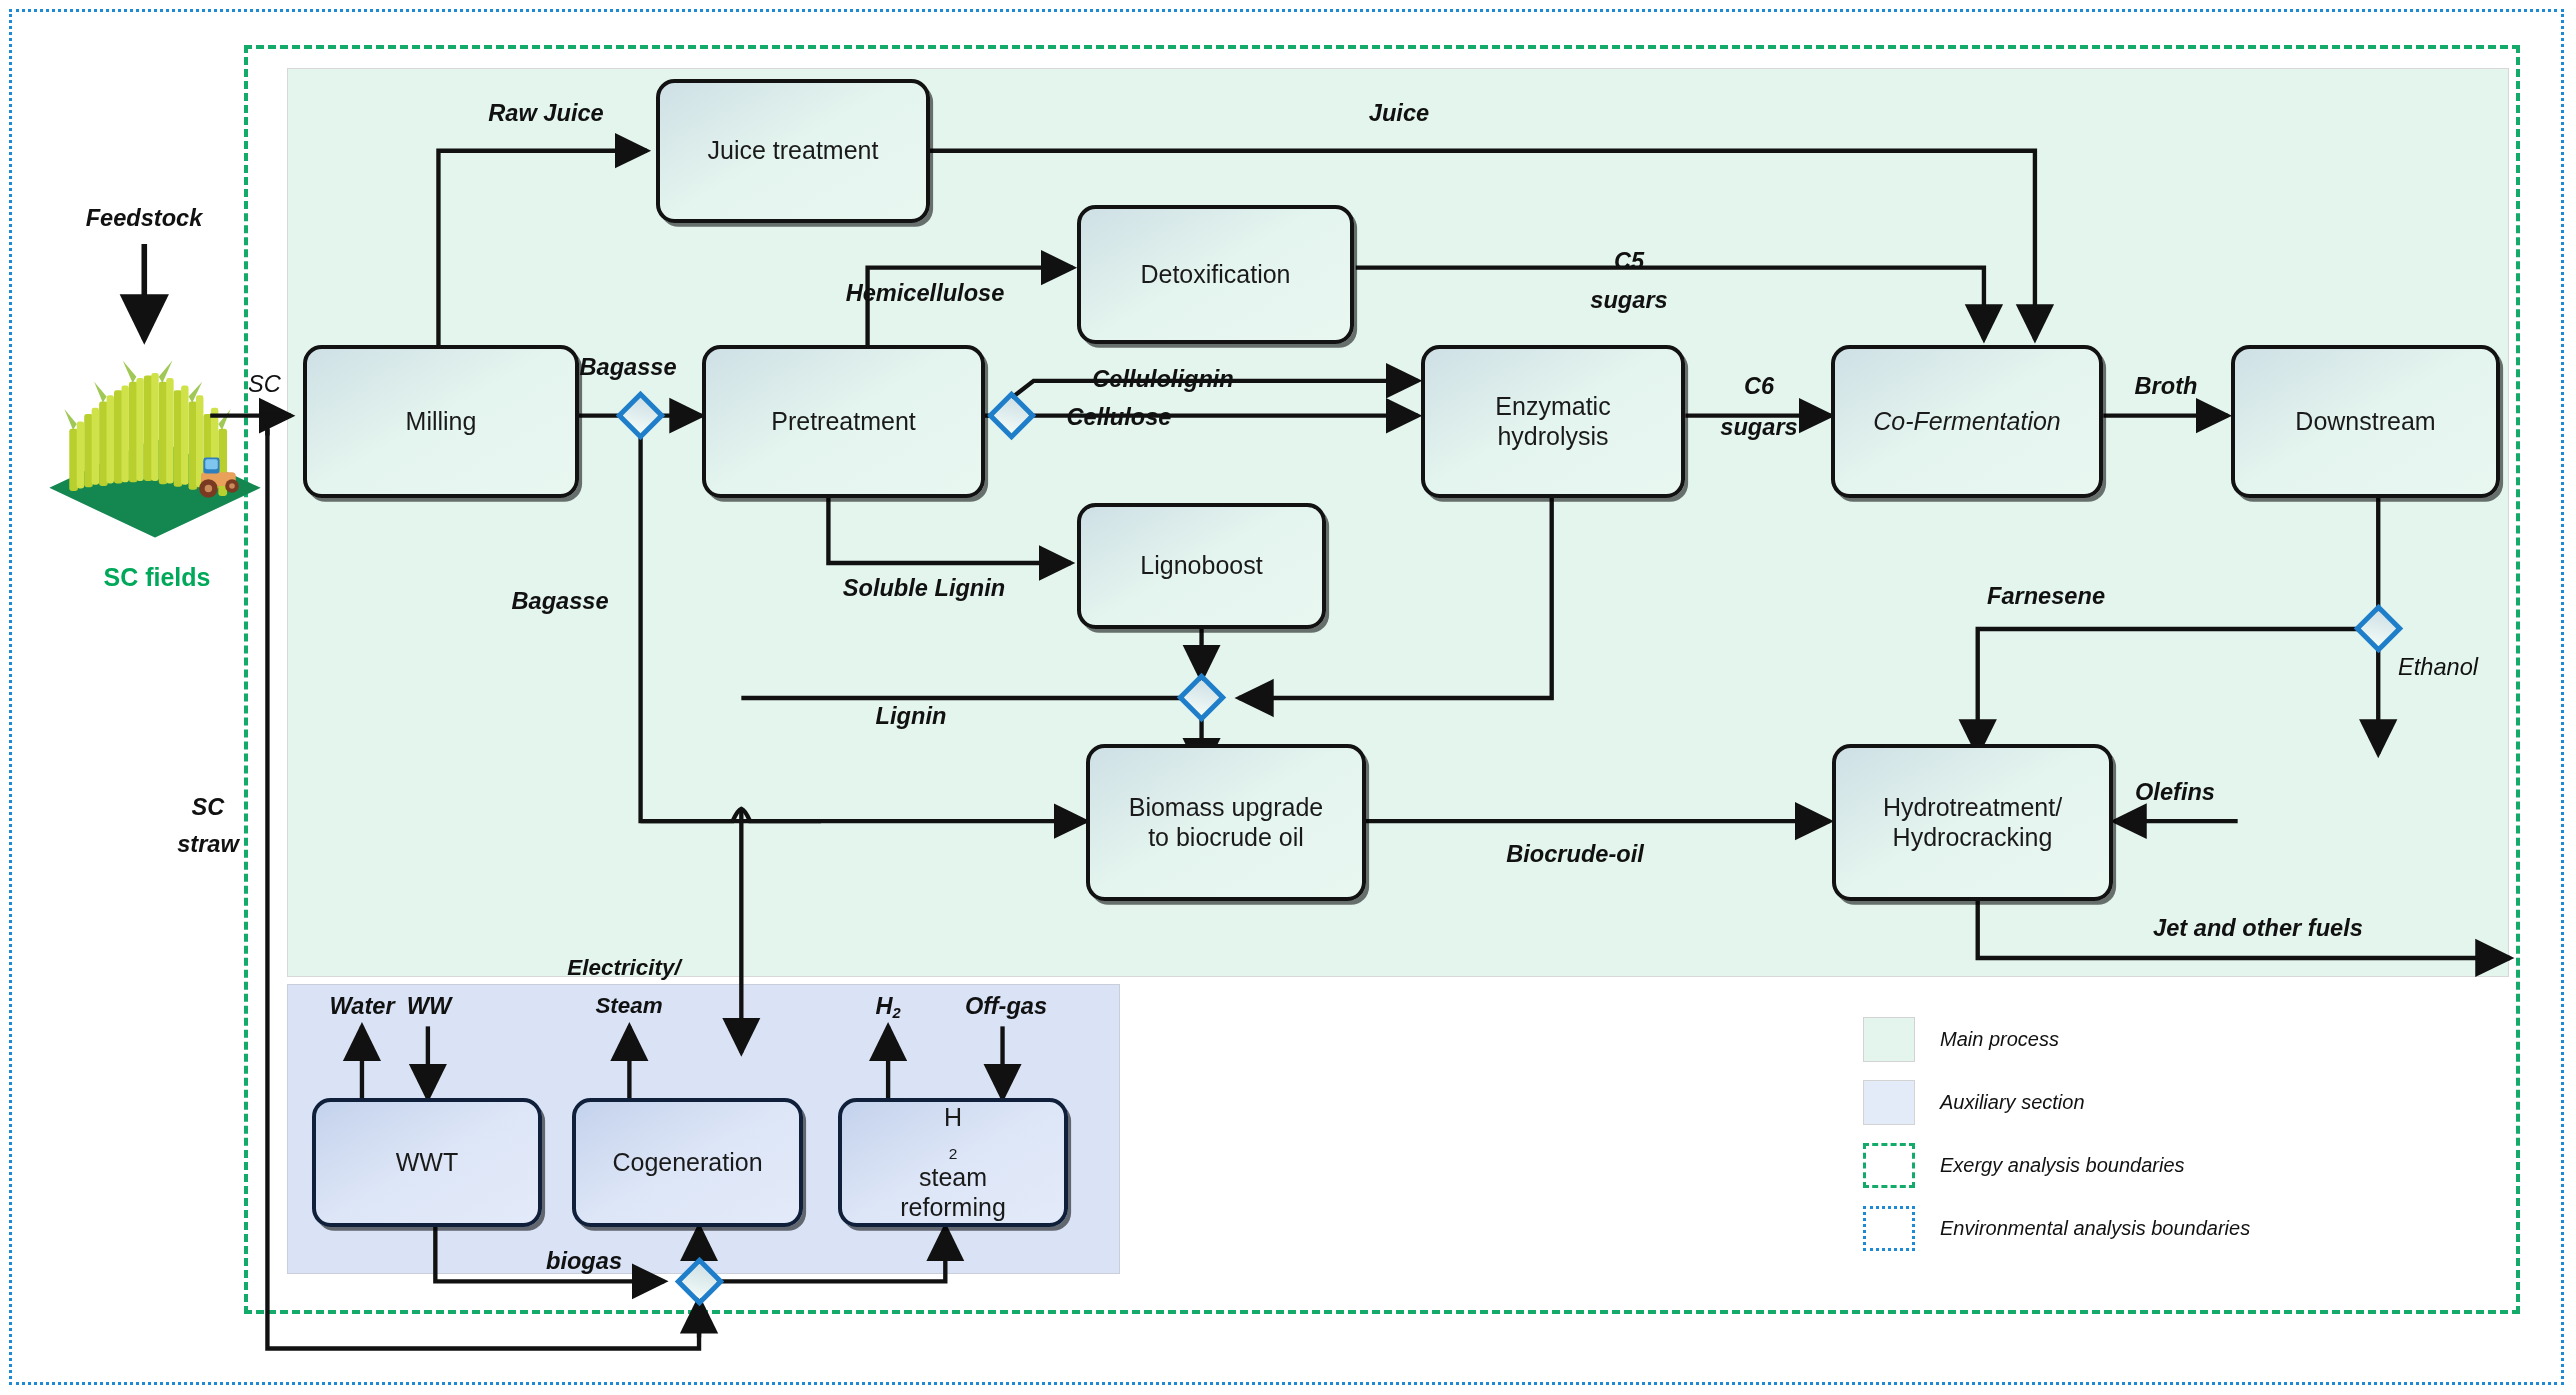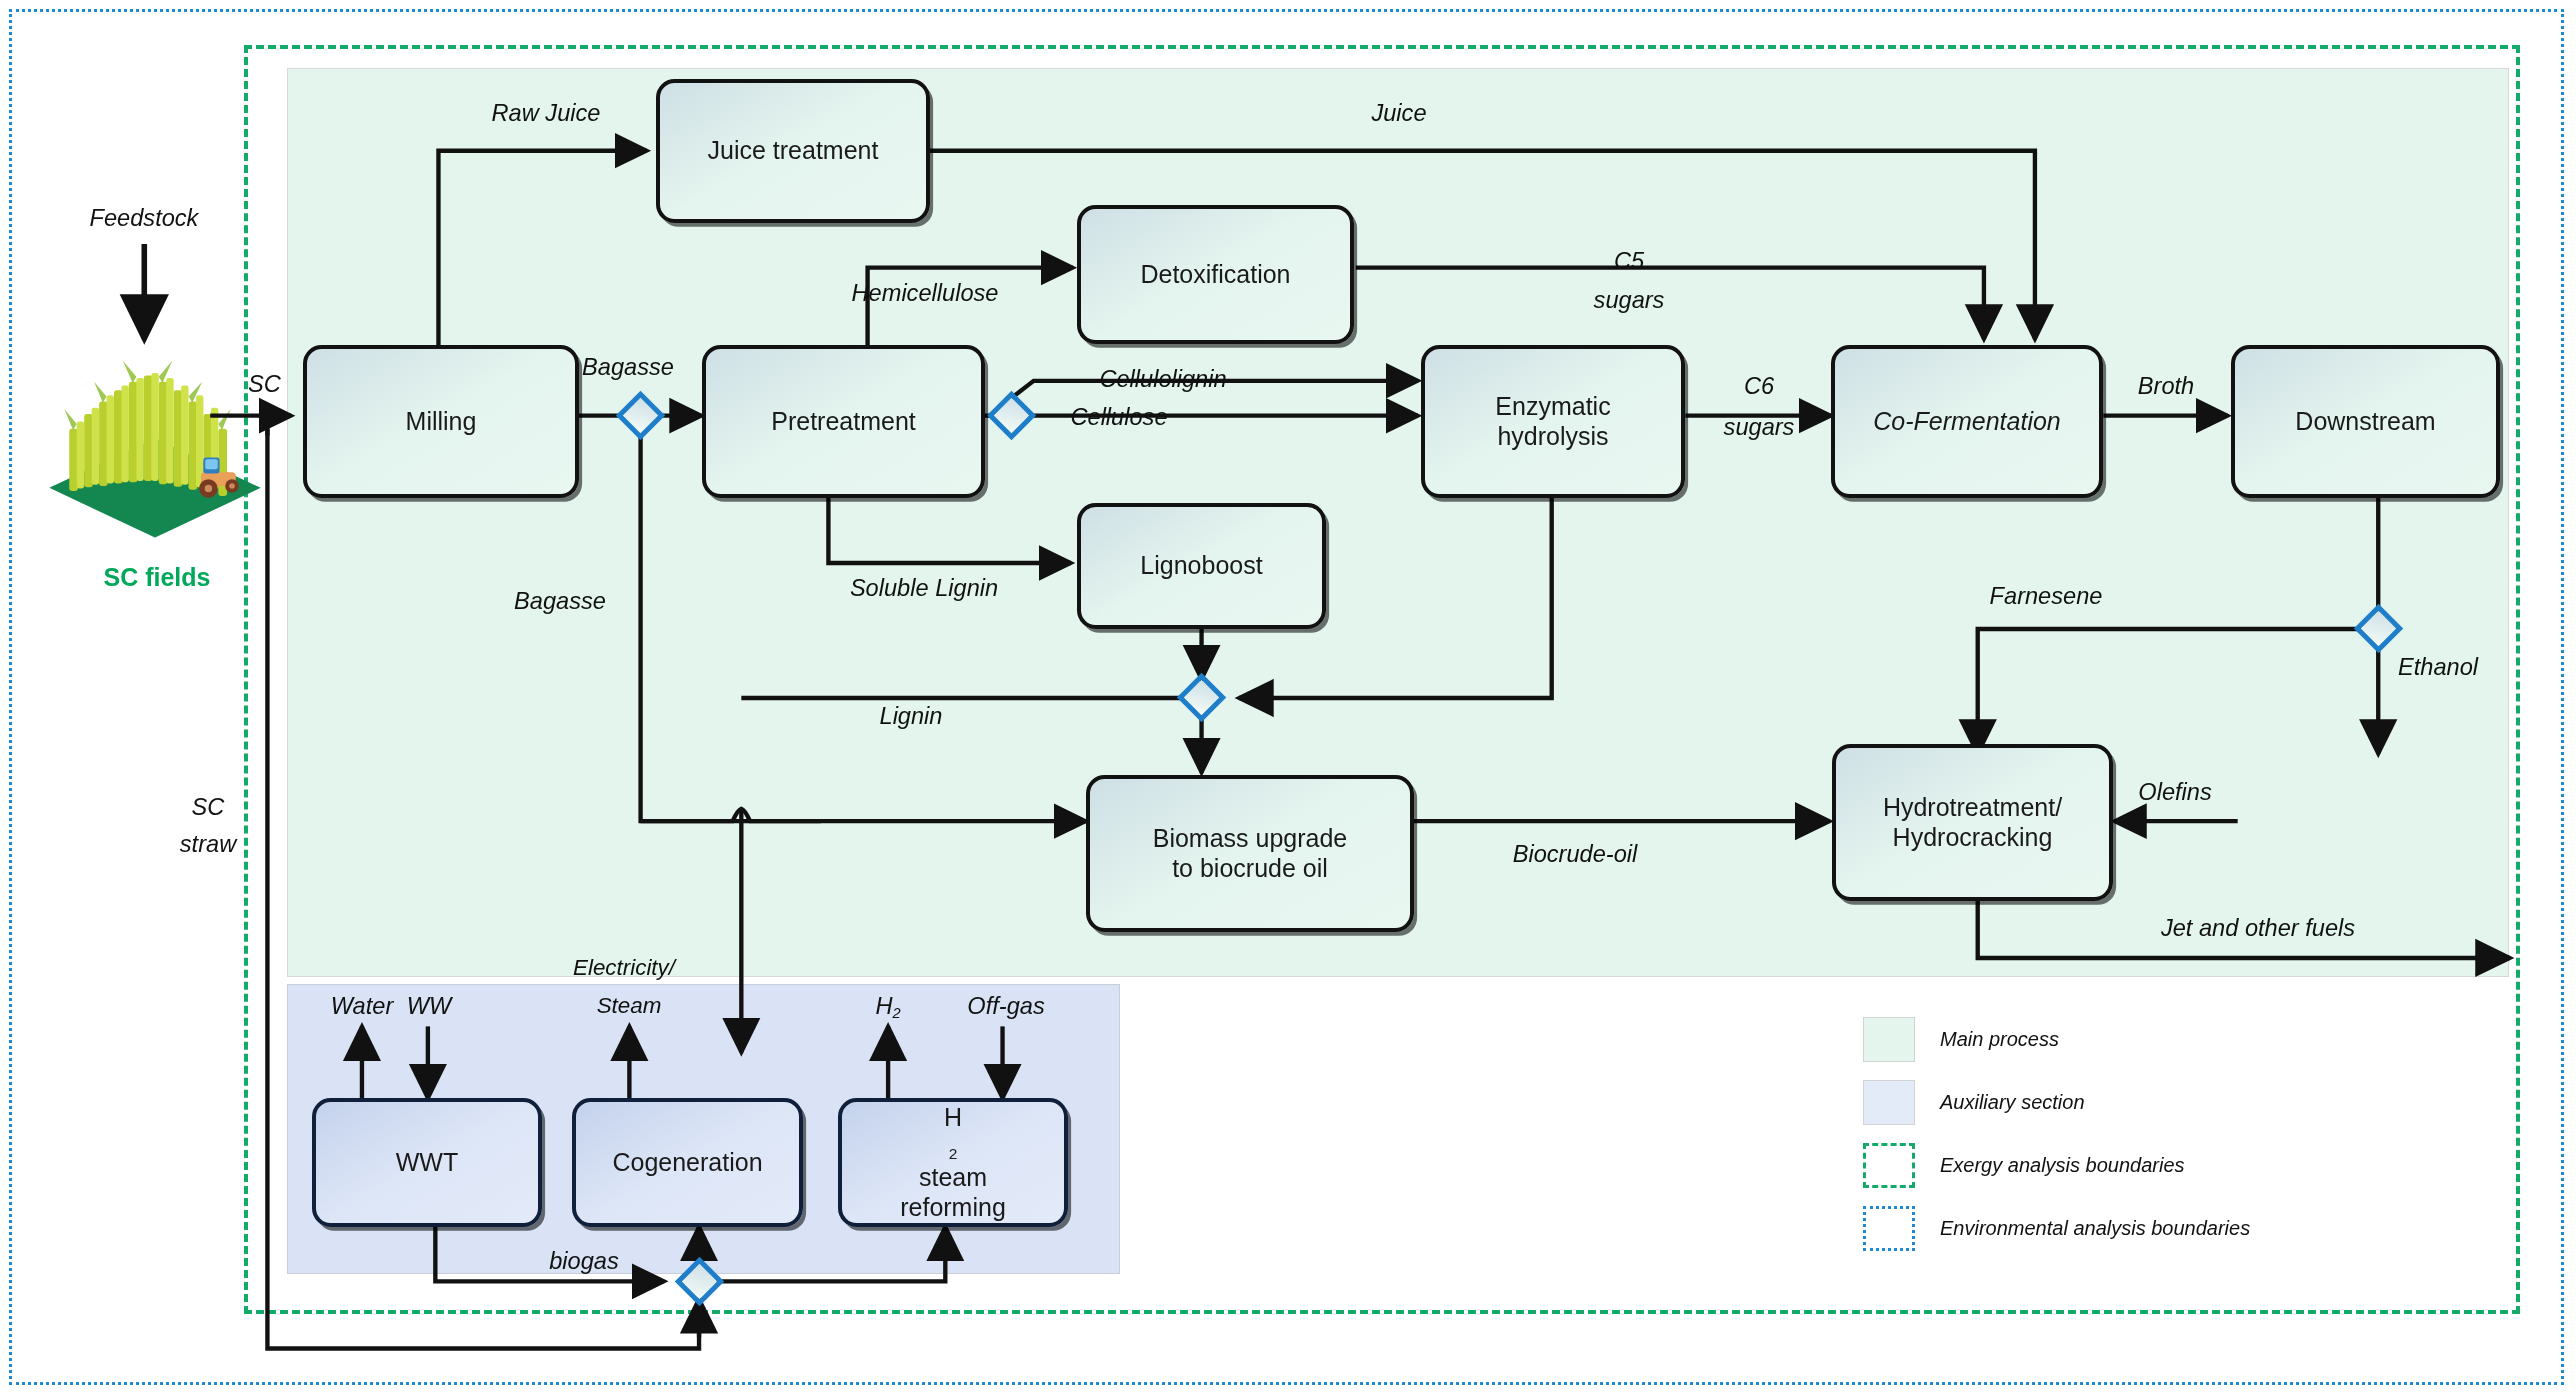--- a/index.html
+++ b/index.html
@@ -23,21 +23,21 @@
        background:linear-gradient(150deg,#cfe0e6 0%, #e4f4ee 48%, #e9f7f1 100%);
        box-shadow:3.7px 4.4px 0 -0.6px rgba(0,0,0,.55);
        display:flex;align-items:center;justify-content:center;text-align:center;
        font-size:25px;color:#1a1a1a;line-height:1.18;padding:2.5px 5px;}
   .box.aux{background:linear-gradient(150deg,#c4d2ec 0%, #dde6f7 50%, #e3eaf9 100%);
        border-color:#11203a;}
   .box span{display:block;}
 
   
   .lab{position:absolute;font-style:italic;font-size:23.6px;color:#111;white-space:nowrap;}
-  .lab.c{transform:translateX(-50%);}
+  .lab.c{transform:translateX(-50%);font-weight:bold;}
   .lab.small{font-size:22.4px;}
 
   
   svg.flow{position:absolute;left:0;top:0;width:2576px;height:1396px;overflow:visible;}
 
   
   .dia{position:absolute;width:35px;height:35px;transform:rotate(45deg) translate(0px,0);
        border:5.6px solid #1f7ec9;
        background:linear-gradient(150deg,#cfe0e6,#f2fbf7);box-sizing:border-box;}
 
@@ -240,21 +240,21 @@
   </div>
 
   <div class="box" style="left:1831px;top:345px;width:272px;height:153px;font-style:italic;">
     <span>Co-Fermentation</span>
   </div>
 
   <div class="box" style="left:2231px;top:345px;width:269px;height:153px;">
     <span>Downstream</span>
   </div>
 
-  <div class="box" style="left:1086px;top:775px;width:328px;height:157px;">
+  <div class="box" style="left:1086px;top:744px;width:280px;height:157px;">
     <div>
       <span>Biomass upgrade</span>
       <span>to biocrude oil</span>
     </div>
   </div>
 
   <div class="box" style="left:1832px;top:744px;width:281px;height:157px;">
     <div>
       <span>Hydrotreatment/</span>
       <span>Hydrocracking</span>

